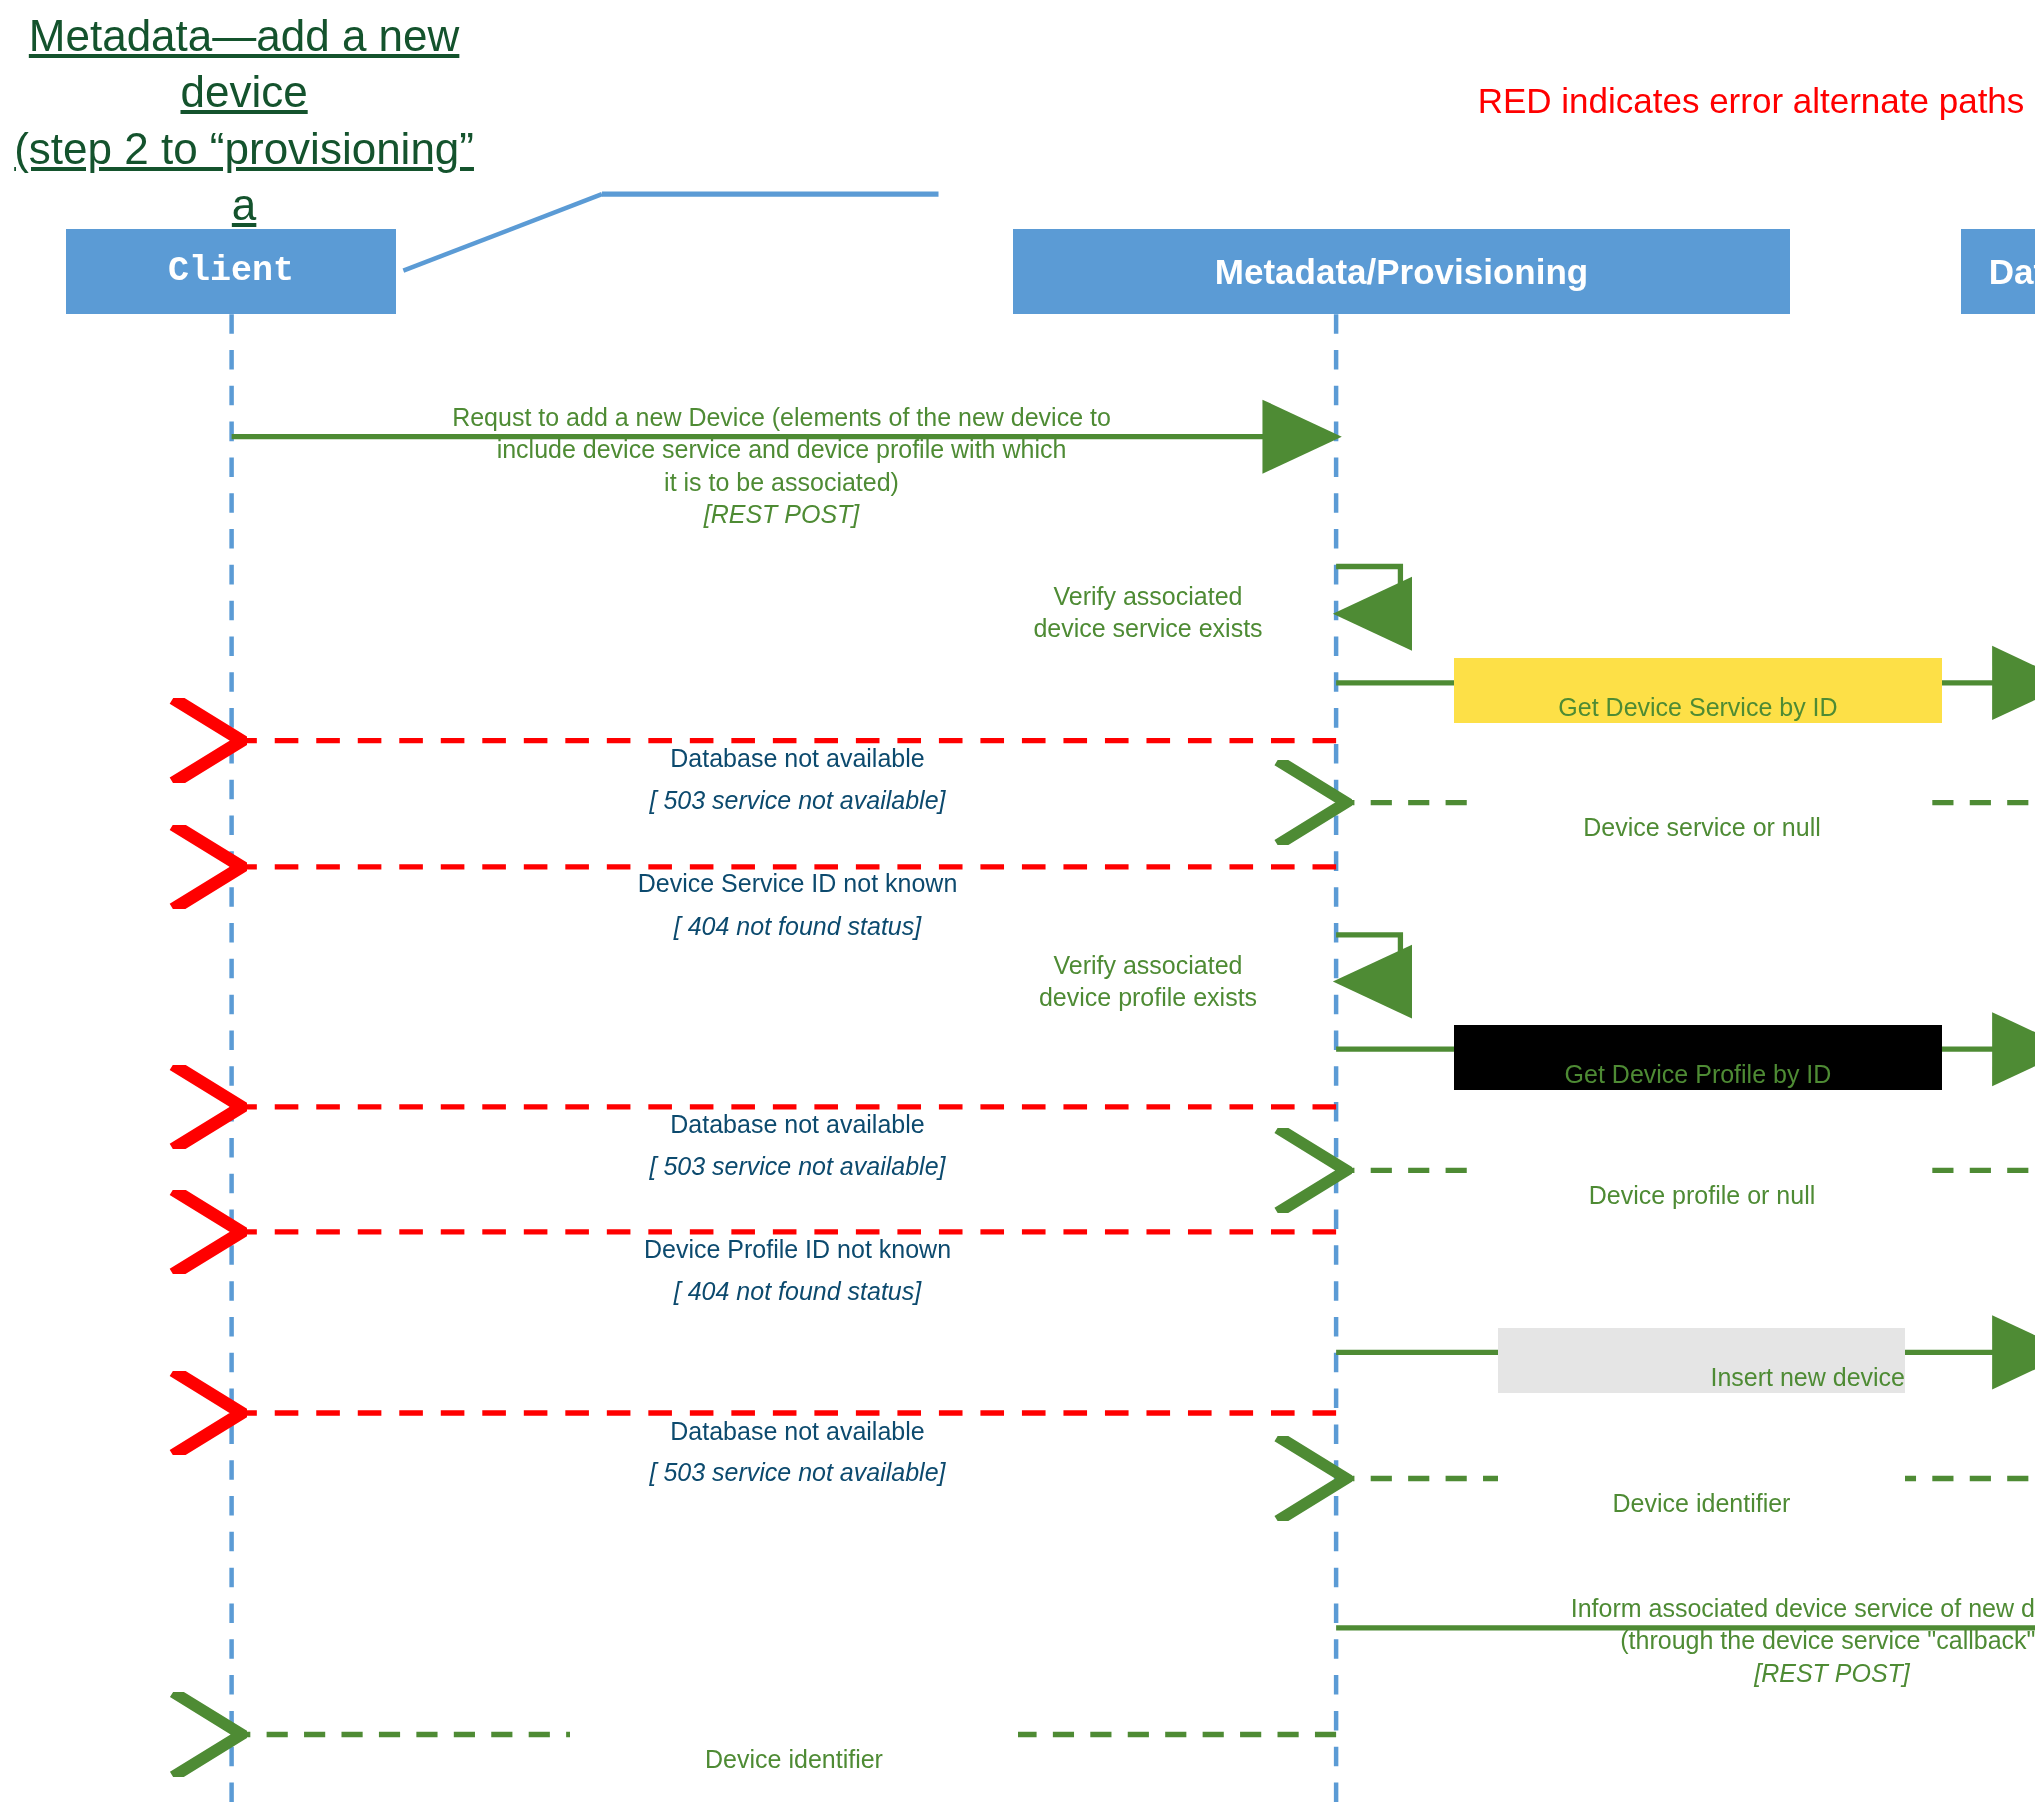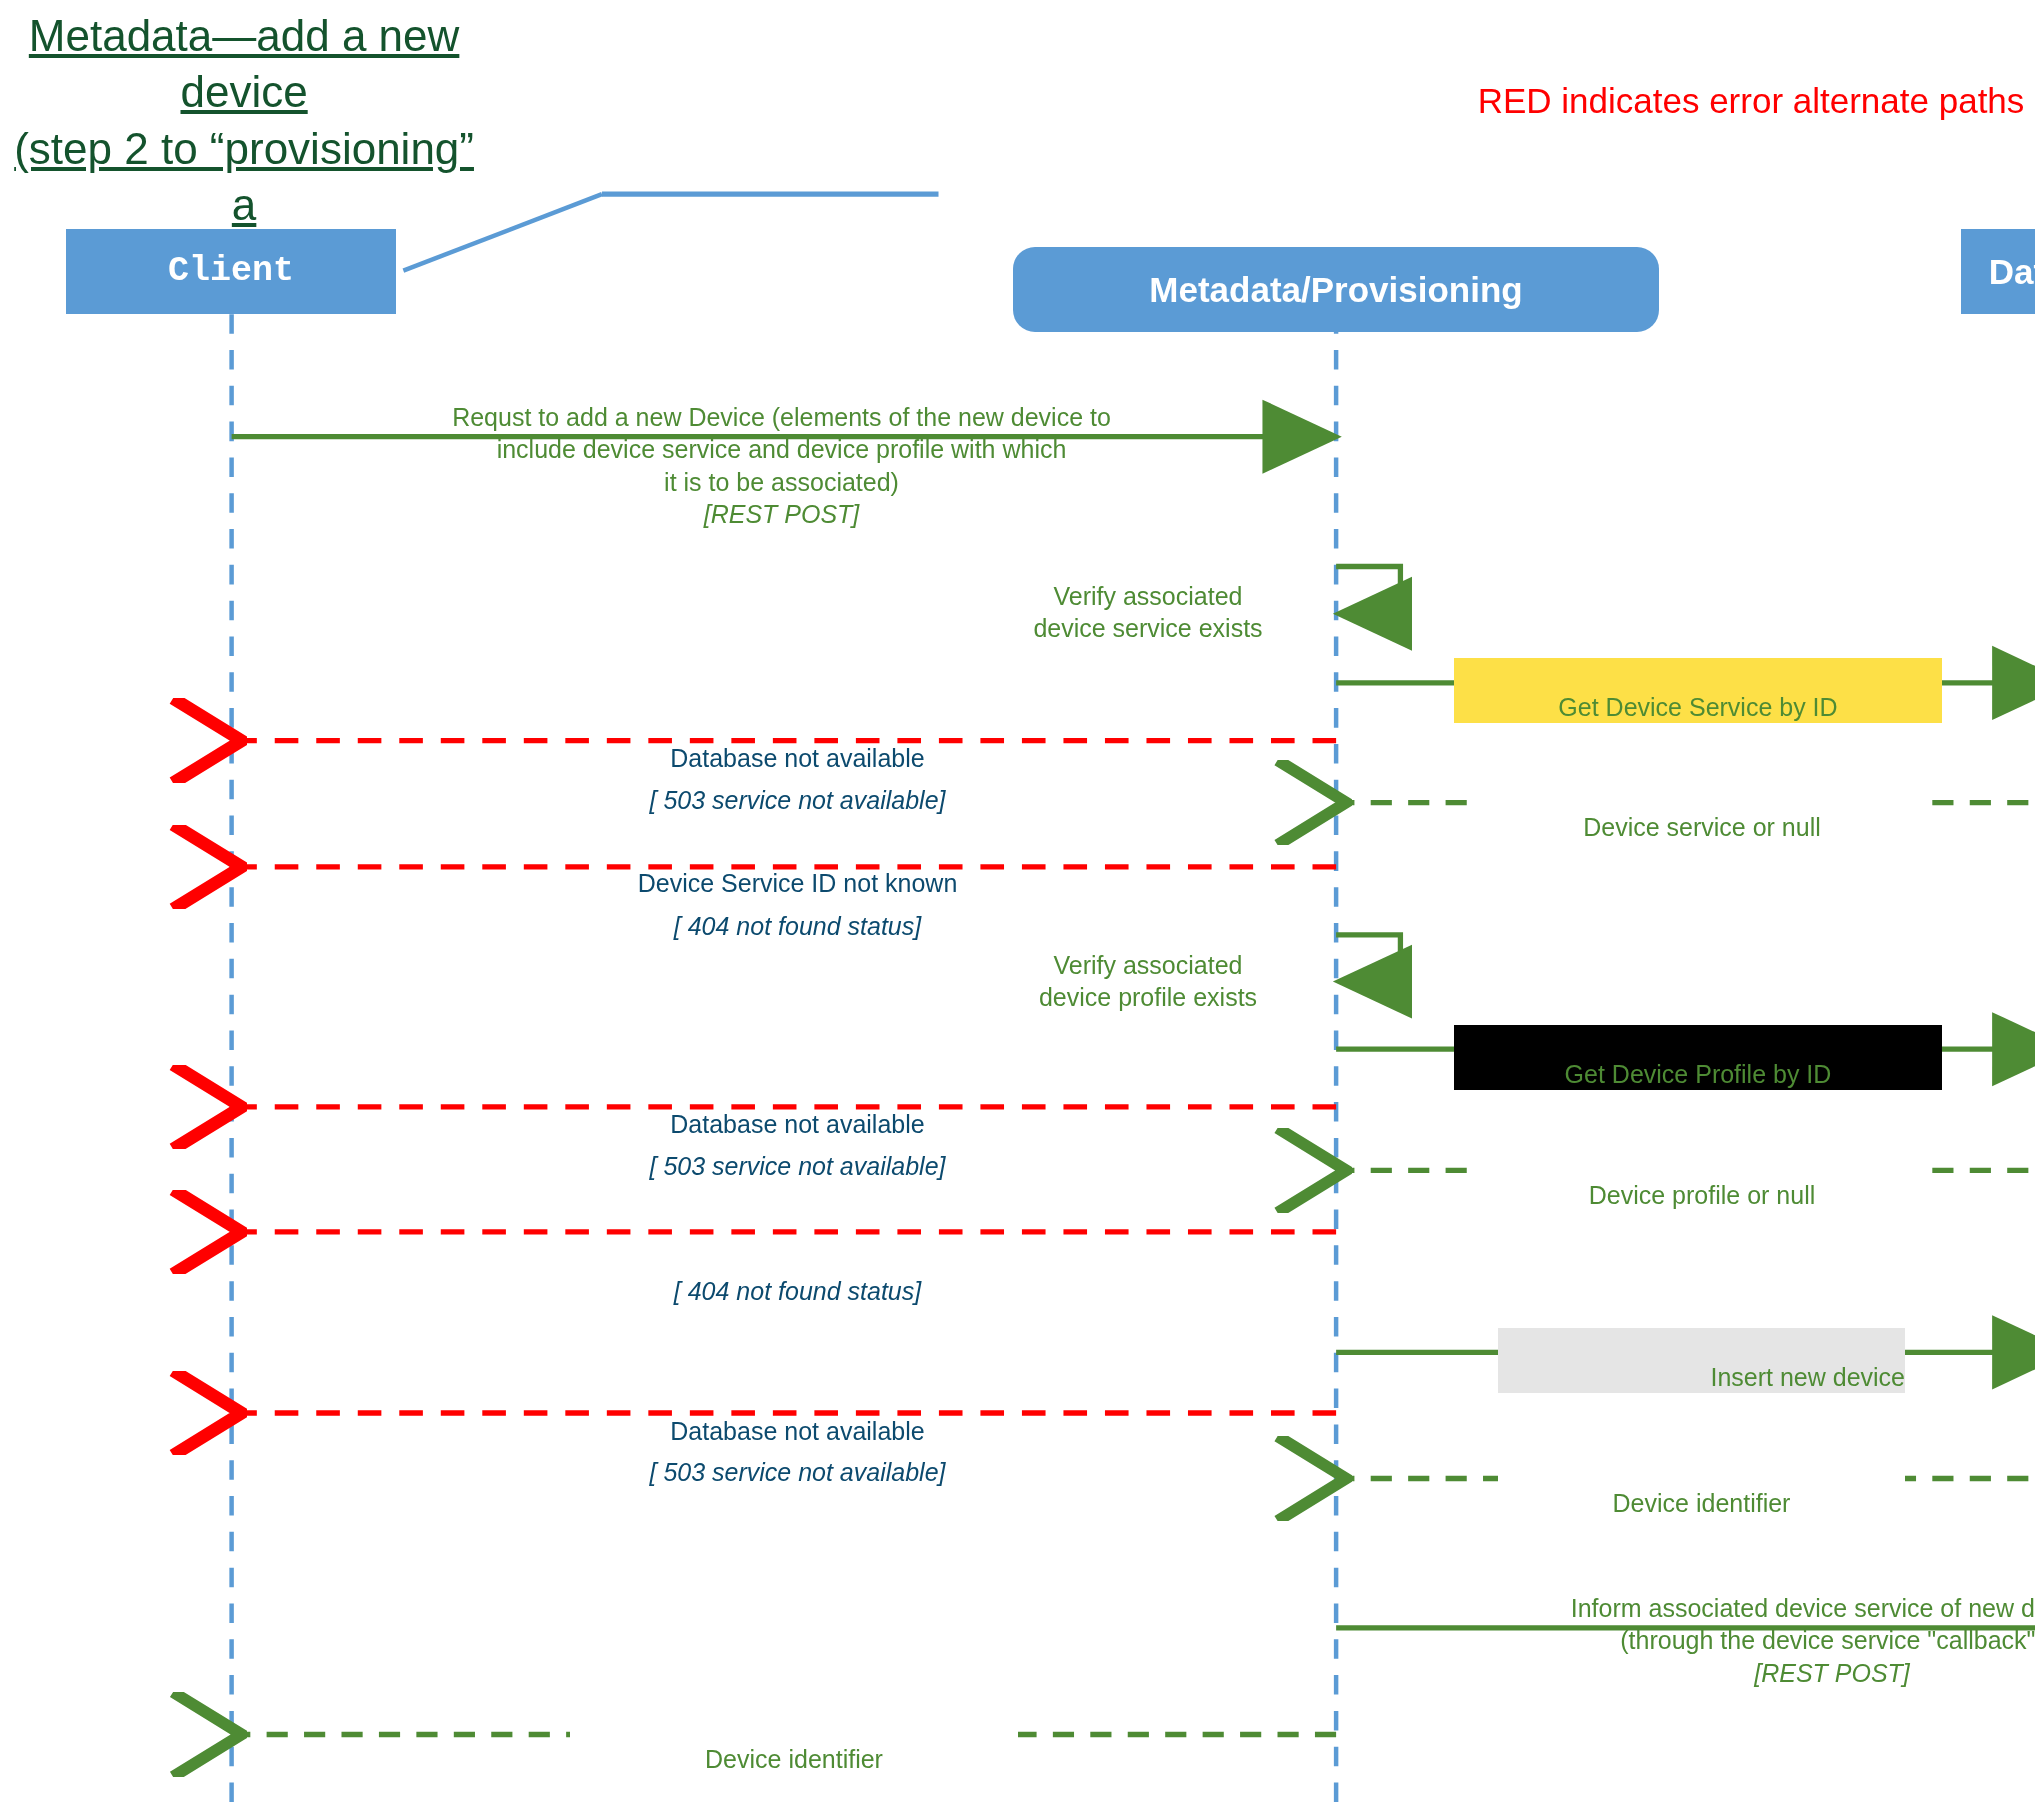--- a/index.html
+++ b/index.html
@@ -133,21 +133,21 @@
 
   <div class="title-text" style="left:8.1px;top:8.1px;width:472px;">Metadata—add a new device
 (step 2 to “provisioning” a
 new device)</div>
 
 
   <div class="legend-text" style="left:1417px;top:81px;width:668px;">RED indicates error alternate paths</div>
 
   <div class="lifebox" style="left:66px;top:229px;width:330px;height:85px;font-family:Liberation Mono, monospace;">Client</div>
 
-  <div class="lifebox" style="left:1013px;top:247px;width:646px;height:85px;border-radius:22px;">Metadata/Provisioning</div>
+  <div class="lifebox" style="left:1013px;top:229px;width:777px;height:85px;">Metadata/Provisioning</div>
 
   <div class="lifebox" style="left:1961px;top:229px;width:211px;height:85px;">Database</div>
 
   <div class="msg green" style="left:293px;top:368px;width:977px;">
     <span>Requst to add a new Device (elements of the new device to
 include device service and device profile with which
 it is to be associated)</span>
     <span class="it">[REST POST]</span>
   </div>
 
@@ -191,20 +191,23 @@
     <span>Database not available</span>
   </div>
   <div class="msg red" style="left:431px;top:1117px;width:733px;">
     <span class="it">[ 503 service not available]</span>
   </div>
 
   <div class="msg green" style="left:1482px;top:1146px;width:440px;background:#fff;">
     <span>Device profile or null</span>
   </div>
 
+  <div class="msg red" style="left:431px;top:1200px;width:733px;">
+    <span>Device Profile ID not known</span>
+  </div>
   <div class="msg red" style="left:431px;top:1242px;width:733px;">
     <span class="it">[ 404 not found status]</span>
   </div>
 
   <div class="msg green" style="left:1498px;top:1328px;width:407px;background:#e5e5e5;text-align:right;">
     <span>Insert new device</span>
   </div>
 
   <div class="msg red" style="left:431px;top:1382px;width:733px;">
     <span>Database not available</span>

